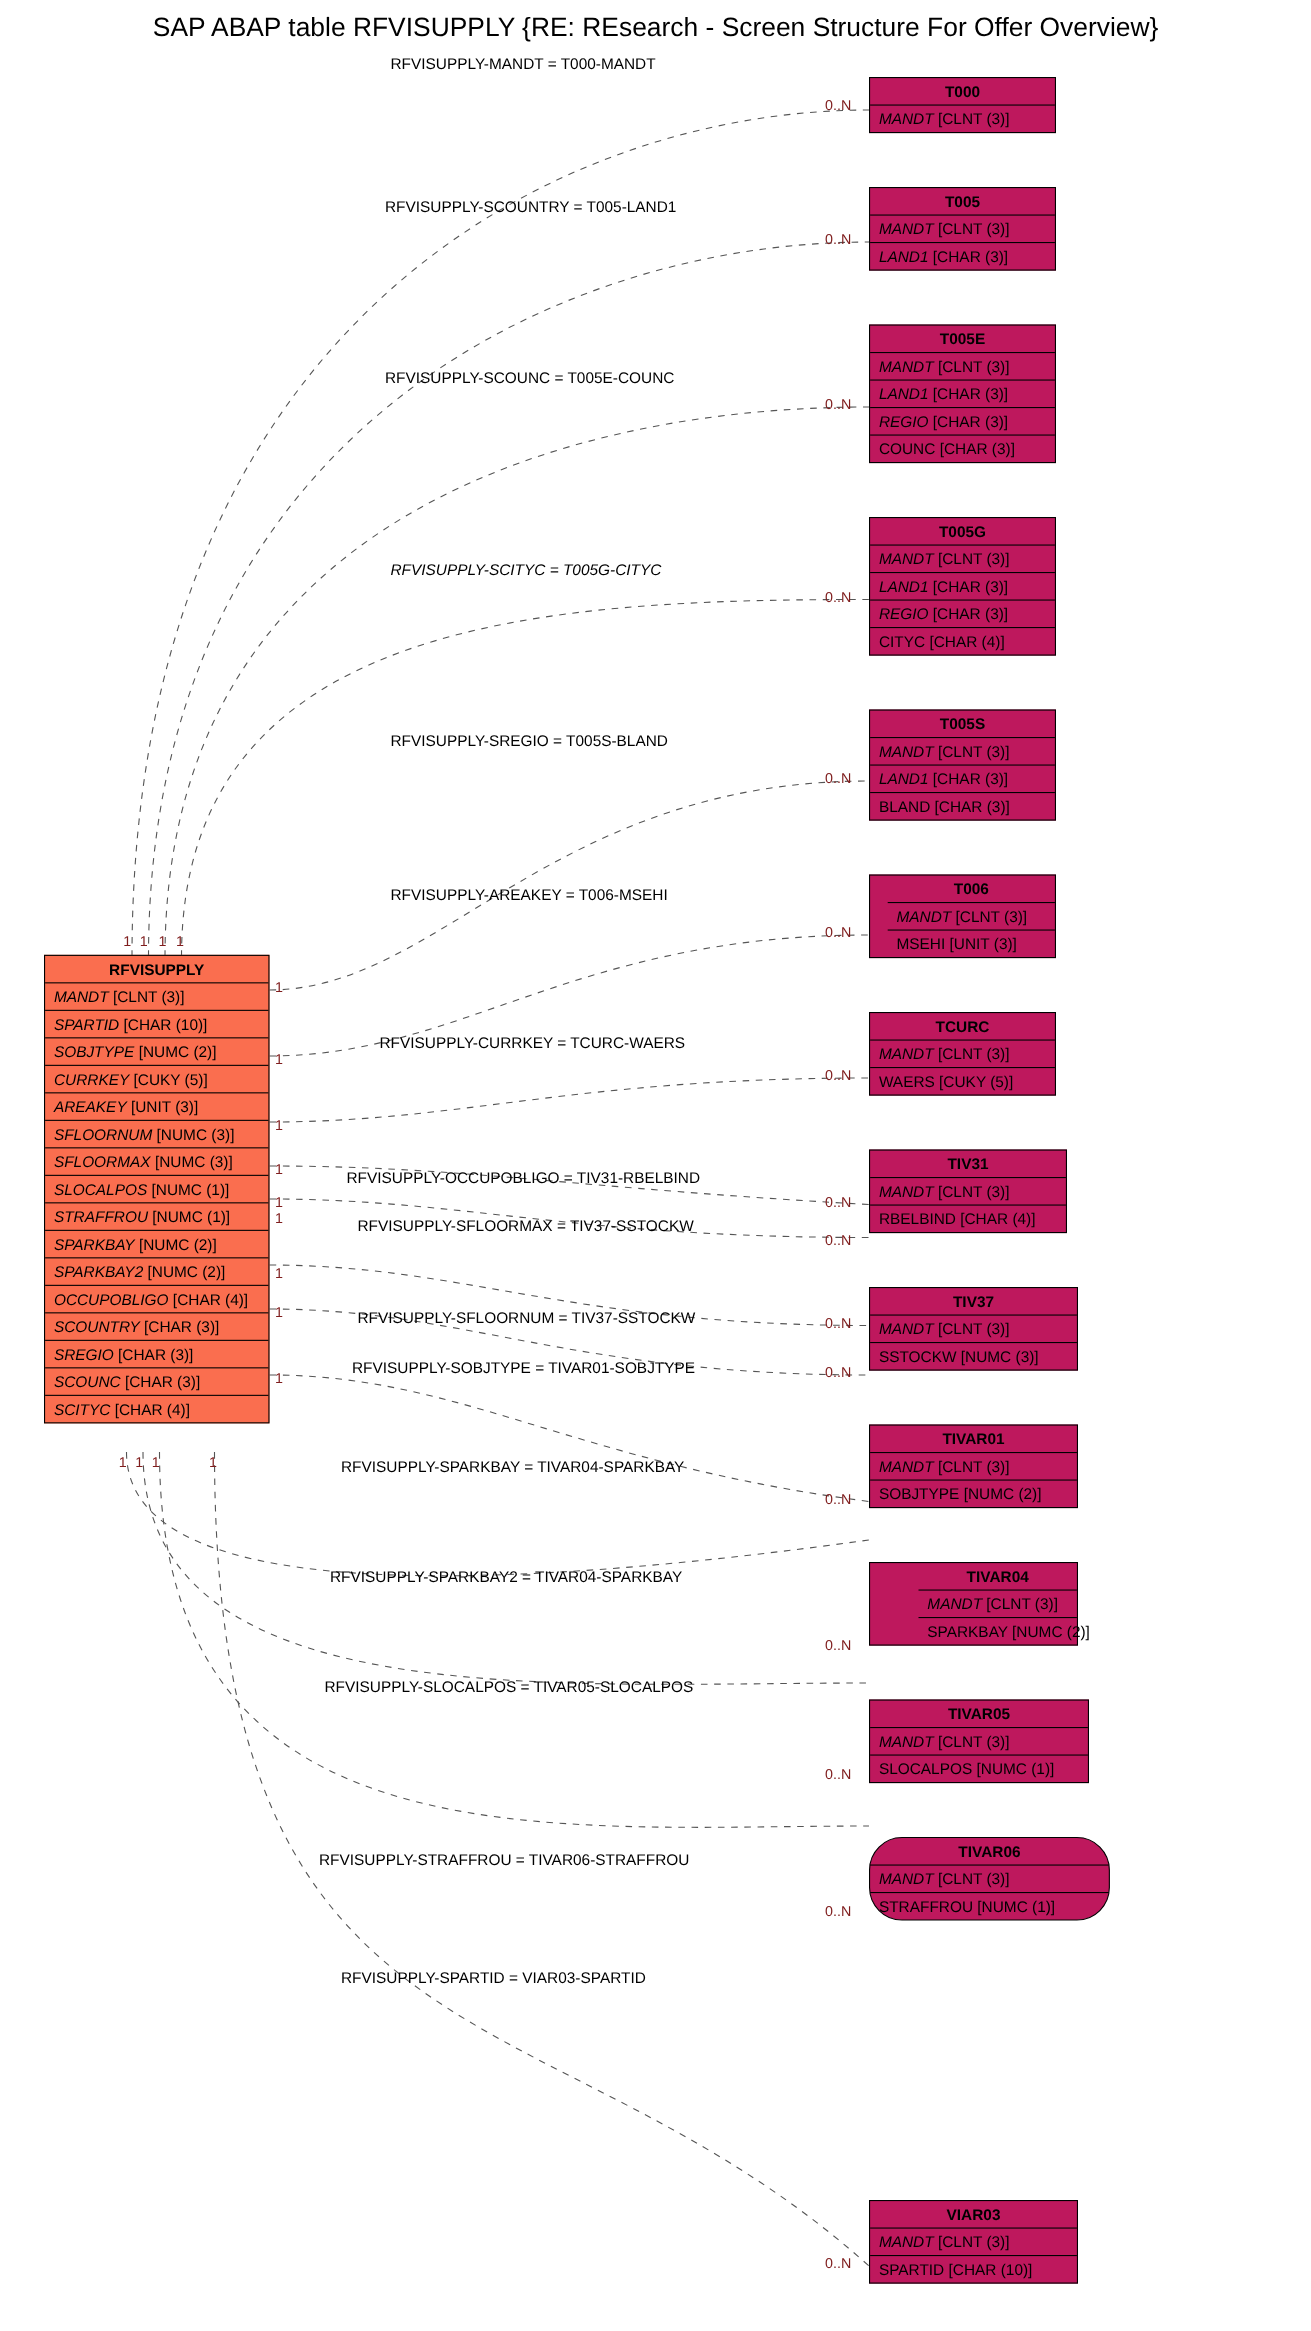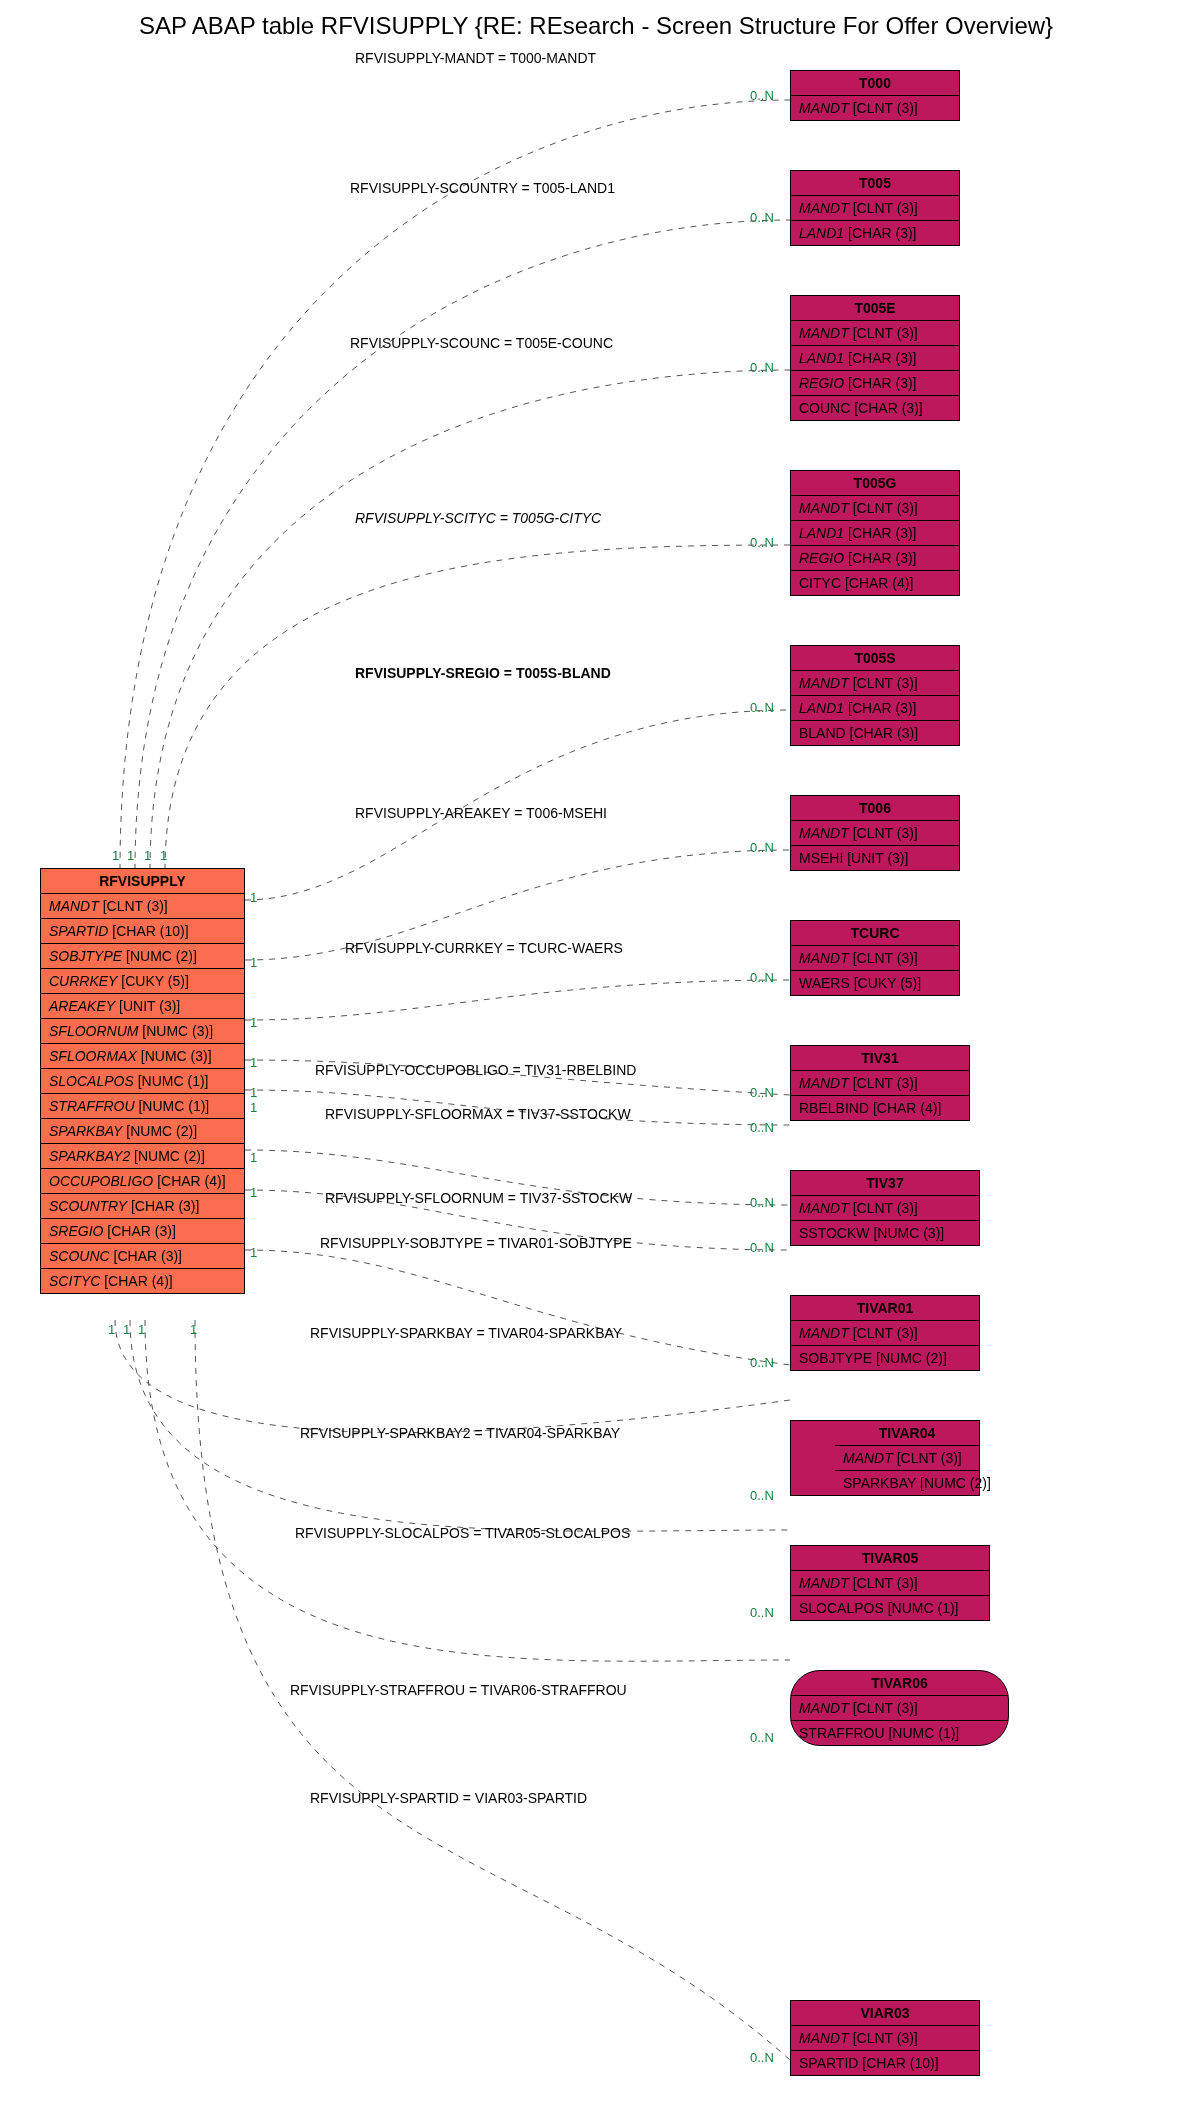--- a/index.html
+++ b/index.html
@@ -59,21 +59,21 @@
   }
   .edge-label {
     position: absolute;
     font-size: 14px;
     color: #000;
     white-space: nowrap;
   }
   .card-label {
     position: absolute;
     font-size: 13px;
-    color: #15803d;
+    color: #7f1d1d;
     white-space: nowrap;
   }
   svg.lines {
     position: absolute;
     left: 0; top: 0;
     width: 1192px;
     height: 2119px;
     pointer-events: none;
   }
   svg.lines path {
@@ -154,21 +154,21 @@
       <div class="row"><span class="fname key">LAND1</span><span class="ftype"> [CHAR (3)]</span></div>
       <div class="row"><span class="fname key">REGIO</span><span class="ftype"> [CHAR (3)]</span></div>
       <div class="row"><span class="fname">CITYC</span><span class="ftype"> [CHAR (4)]</span></div>
     </div>
   <div class="table-box ref-table rt" style="left:790px; top:645px; width:170px;">
       <div class="hdr">T005S</div>
       <div class="row"><span class="fname key">MANDT</span><span class="ftype"> [CLNT (3)]</span></div>
       <div class="row"><span class="fname key">LAND1</span><span class="ftype"> [CHAR (3)]</span></div>
       <div class="row"><span class="fname">BLAND</span><span class="ftype"> [CHAR (3)]</span></div>
     </div>
-  <div class="table-box ref-table rt" style="left:790px; top:795px; width:170px;">
+  <div class="table-box ref-table rt" style="left:790px; top:795px; width:170px;padding-left:16px;">
       <div class="hdr">T006</div>
       <div class="row"><span class="fname key">MANDT</span><span class="ftype"> [CLNT (3)]</span></div>
       <div class="row"><span class="fname">MSEHI</span><span class="ftype"> [UNIT (3)]</span></div>
     </div>
   <div class="table-box ref-table rt" style="left:790px; top:920px; width:170px;">
       <div class="hdr">TCURC</div>
       <div class="row"><span class="fname key">MANDT</span><span class="ftype"> [CLNT (3)]</span></div>
       <div class="row"><span class="fname">WAERS</span><span class="ftype"> [CUKY (5)]</span></div>
     </div>
   <div class="table-box ref-table rt" style="left:790px; top:1045px; width:180px;">
@@ -204,21 +204,21 @@
   <div class="table-box ref-table rt" style="left:790px; top:2000px; width:190px;">
       <div class="hdr">VIAR03</div>
       <div class="row"><span class="fname key">MANDT</span><span class="ftype"> [CLNT (3)]</span></div>
       <div class="row"><span class="fname">SPARTID</span><span class="ftype"> [CHAR (10)]</span></div>
     </div>
 
   <div class="edge-label" style="left:355px; top:50px;">RFVISUPPLY-MANDT = T000-MANDT</div>
   <div class="edge-label" style="left:350px; top:180px;">RFVISUPPLY-SCOUNTRY = T005-LAND1</div>
   <div class="edge-label" style="left:350px; top:335px;">RFVISUPPLY-SCOUNC = T005E-COUNC</div>
   <div class="edge-label" style="left:355px; top:510px;font-style:italic;">RFVISUPPLY-SCITYC = T005G-CITYC</div>
-  <div class="edge-label" style="left:355px; top:665px;font-weight:bold;">RFVISUPPLY-SREGIO = T005S-BLAND</div>
+  <div class="edge-label" style="left:355px; top:665px;">RFVISUPPLY-SREGIO = T005S-BLAND</div>
   <div class="edge-label" style="left:355px; top:805px;">RFVISUPPLY-AREAKEY = T006-MSEHI</div>
   <div class="edge-label" style="left:345px; top:940px;">RFVISUPPLY-CURRKEY = TCURC-WAERS</div>
   <div class="edge-label" style="left:315px; top:1062px;">RFVISUPPLY-OCCUPOBLIGO = TIV31-RBELBIND</div>
   <div class="edge-label" style="left:325px; top:1106px;">RFVISUPPLY-SFLOORMAX = TIV37-SSTOCKW</div>
   <div class="edge-label" style="left:325px; top:1190px;">RFVISUPPLY-SFLOORNUM = TIV37-SSTOCKW</div>
   <div class="edge-label" style="left:320px; top:1235px;">RFVISUPPLY-SOBJTYPE = TIVAR01-SOBJTYPE</div>
   <div class="edge-label" style="left:310px; top:1325px;">RFVISUPPLY-SPARKBAY = TIVAR04-SPARKBAY</div>
   <div class="edge-label" style="left:300px; top:1425px;">RFVISUPPLY-SPARKBAY2 = TIVAR04-SPARKBAY</div>
   <div class="edge-label" style="left:295px; top:1525px;">RFVISUPPLY-SLOCALPOS = TIVAR05-SLOCALPOS</div>
   <div class="edge-label" style="left:290px; top:1650px;margin-top:32px;">RFVISUPPLY-STRAFFROU = TIVAR06-STRAFFROU</div>

